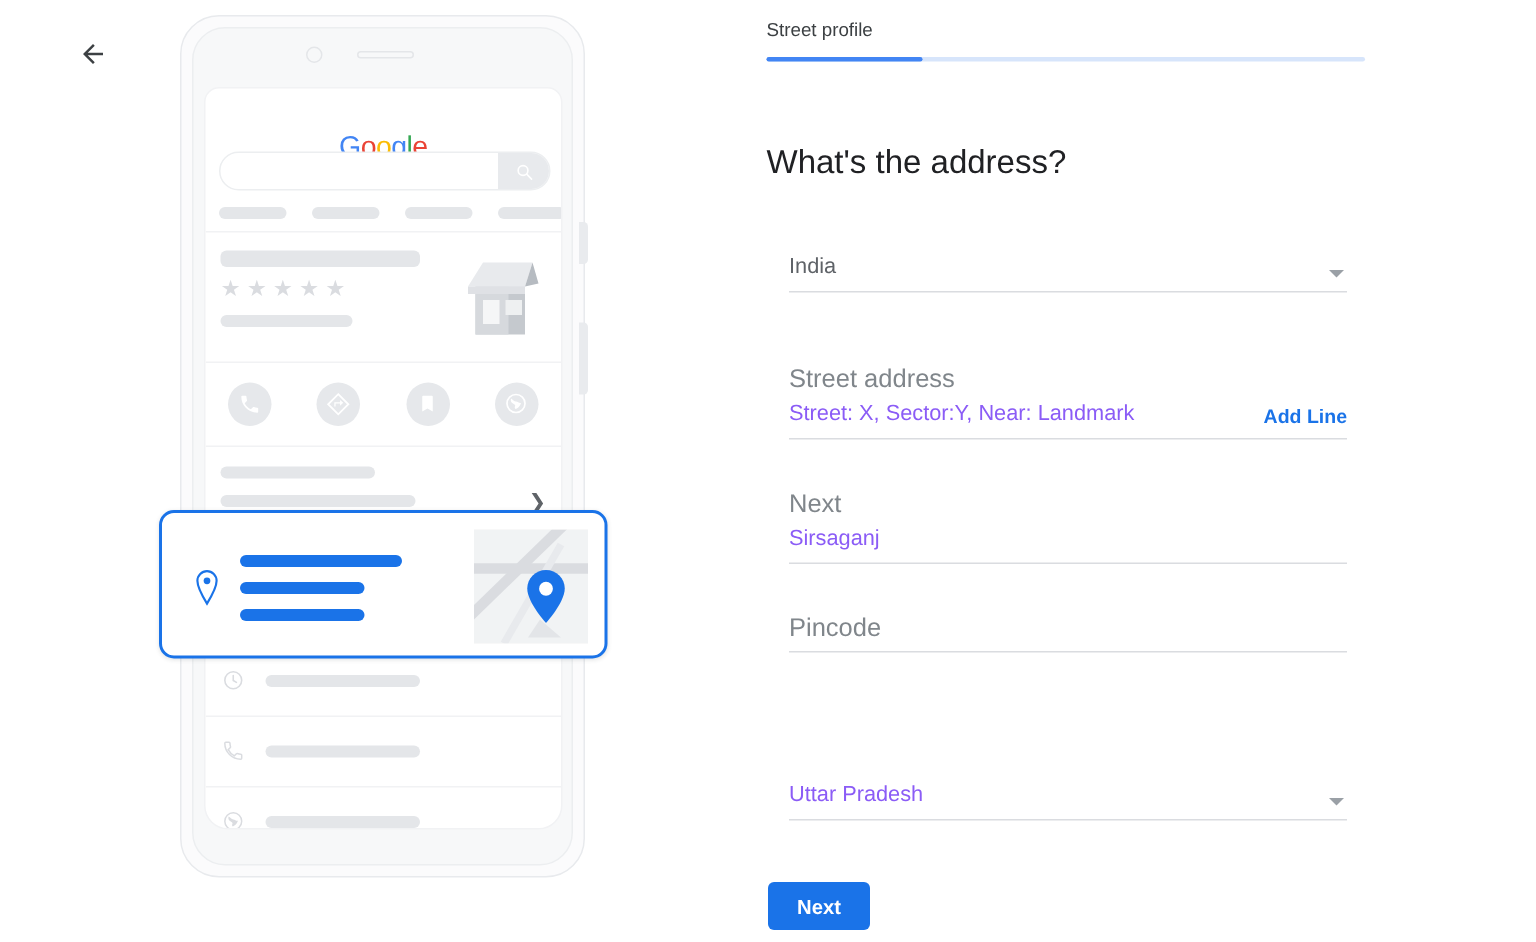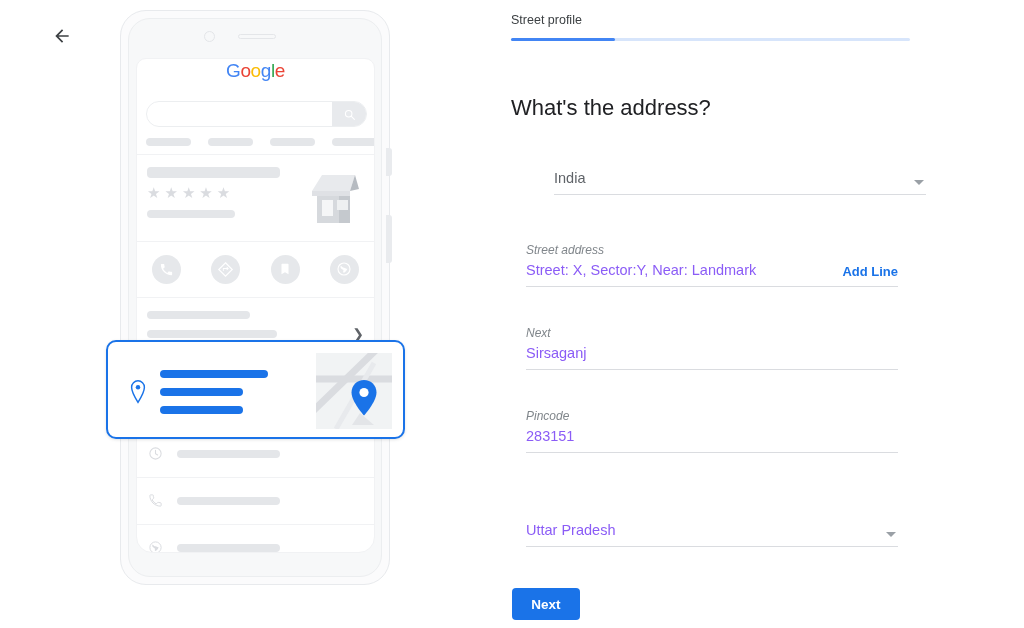--- a/index.html
+++ b/index.html
@@ -96,21 +96,21 @@
     background: #ffffff;
     border: 1px solid #f1f2f4;
     border-radius: 10px 10px 16px 16px;
     box-sizing: border-box;
     overflow: hidden;
   }
   .google-logo {
     position: absolute;
     left: 0;
     right: 0;
-    top: 1px;
+    top: 29px;
     text-align: center;
     font-size: 19px;
     letter-spacing: -0.4px;
     font-family: "Liberation Sans", sans-serif;
   }
   .google-logo span { font-weight: 400; }
   .g1 { color: #4285f4; }
   .g2 { color: #ea4335; }
   .g3 { color: #fbbc05; }
   .g4 { color: #4285f4; }
@@ -286,25 +286,24 @@
     color: #202124;
     letter-spacing: 0;
   }
 
   .field {
     position: absolute;
     left: 26px;
     width: 372px;
   }
   .field-label {
-    font-size: 12px;
+    font-size: 17px;
     color: #80868b;
     margin-bottom: 5px;
     display: block;
-    font-style: italic;
   }
   .field-value {
     font-size: 14.5px;
     color: #8b5cf6;
     padding-bottom: 8px;
     display: block;
     background: transparent;
     border: none;
     outline: none;
     width: 100%;
@@ -523,42 +522,41 @@
 
 <div class="form-panel">
 
   <div class="tab-label">Street profile</div>
   <div class="progress-track" style="background: rgb(215, 229, 251);">
     <div class="progress-fill" style="width: 26%; background: rgb(66, 133, 244);"></div>
   </div>
 
   <h1 class="page-title">What's the address?</h1>
 
-  <div class="field" style="top:170px;margin-left:28px;">
+  <div class="field" style="top:170px;">
     <span class="field-value muted">India</span>
     <div class="field-underline"></div>
     <span class="caret"></span>
   </div>
 
   <div class="field" style="top:243px;">
     <span class="field-label">Street address</span>
     <span class="field-value">Street: X, Sector:Y, Near: Landmark</span>
     <div class="field-underline"></div>
     <span class="add-line">Add Line</span>
   </div>
 
   <div class="field" style="top:326px;">
     <span class="field-label">Next</span>
     <span class="field-value">Sirsaganj</span>
     <div class="field-underline"></div>
   </div>
 
   <div class="field" style="top:409px;">
     <span class="field-label">Pincode</span>
-    <span class="field-value">283151</span>
     <div class="field-underline"></div>
   </div>
 
   <div class="field" style="top:522px;">
     <span class="field-value">Uttar Pradesh</span>
     <div class="field-underline"></div>
     <span class="caret"></span>
   </div>
 
   <button class="next-button">Next</button>

